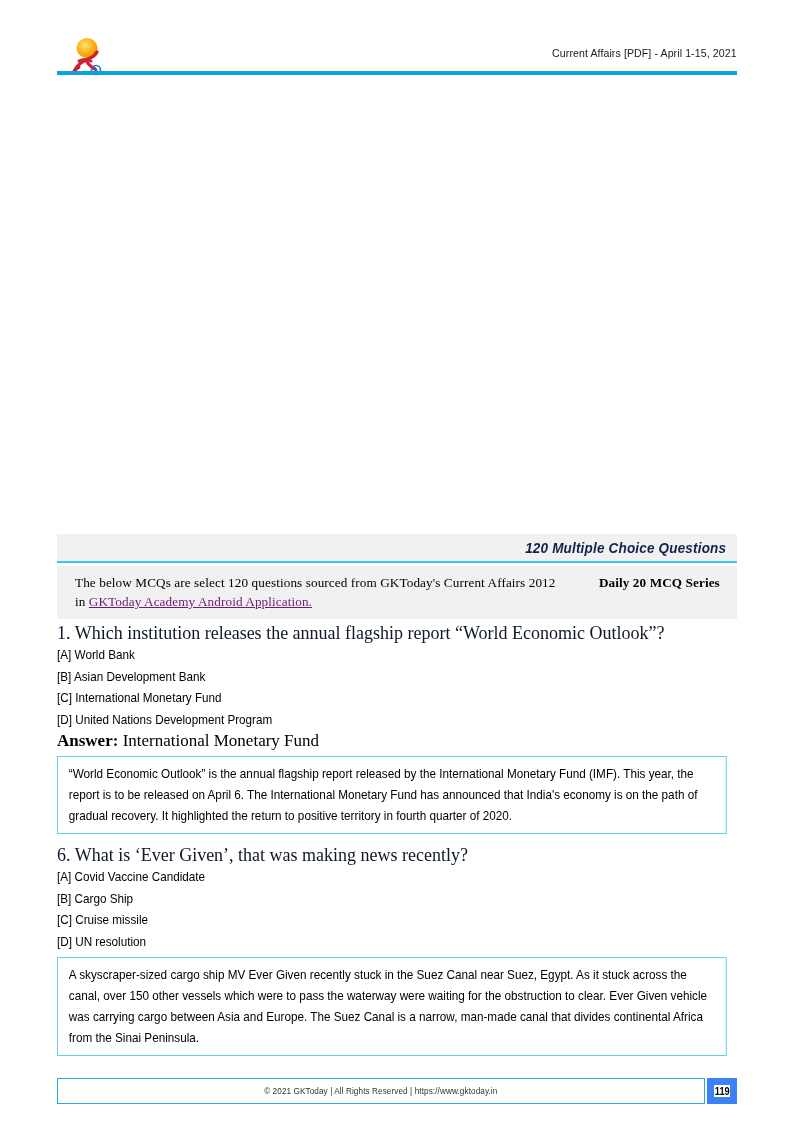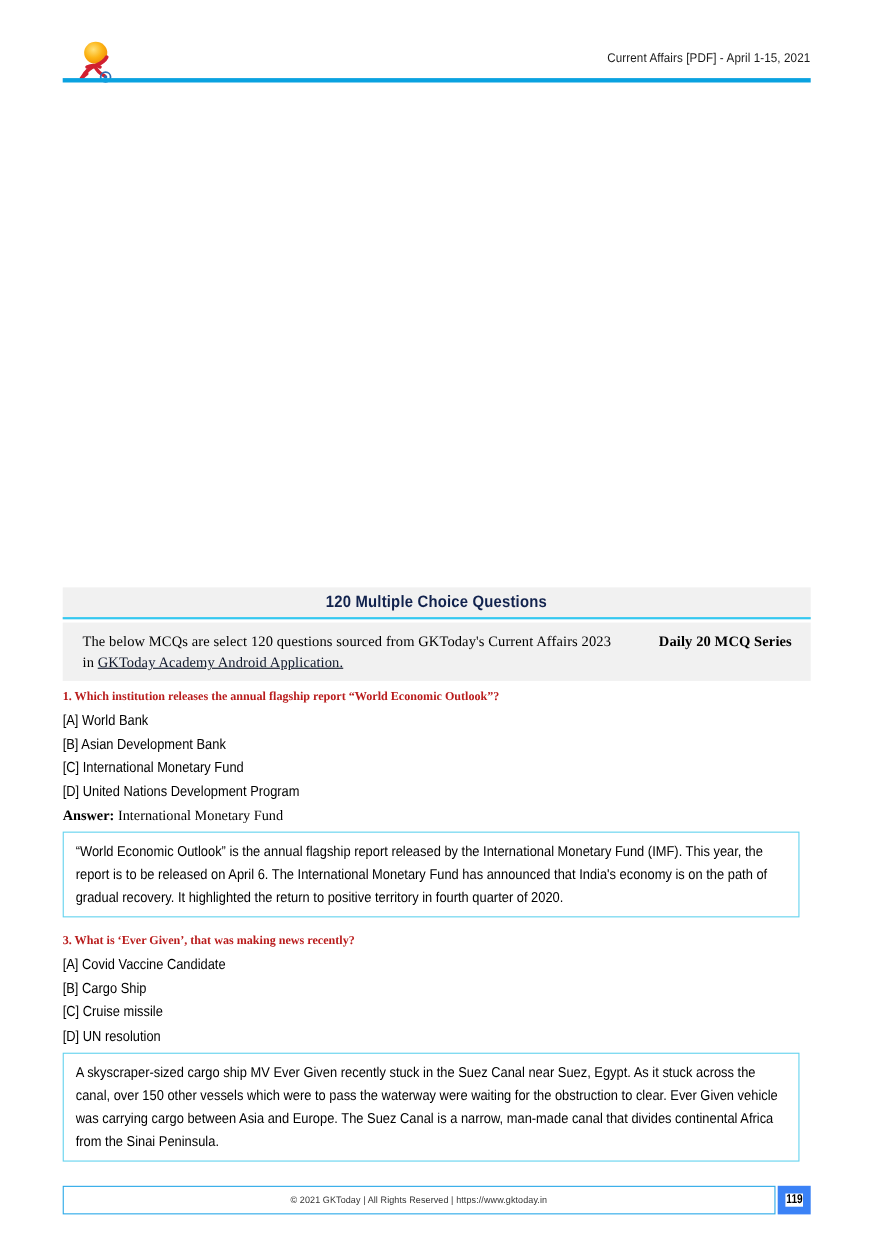--- a/index.html
+++ b/index.html
@@ -65,21 +65,22 @@
     position: absolute;
     left: 57px;
     top: 519px;
     width: 680px;
     height: 29px;
     background: #f1f1f1;
     border-bottom: 2px solid #35c8f0;
     box-sizing: border-box;
     display: flex;
     align-items: center;
-    justify-content: center;
+    justify-content: flex-end;
+    font-style: italic;
   }
   .section-title {
     font-family: "Liberation Sans", sans-serif;
     font-weight: bold;
     font-size: 15px;
     color: #11224d;
     letter-spacing: 0.2px;
     transform: scaleX(0.9);
     transform-origin: center center;
     white-space: nowrap;
@@ -98,51 +99,50 @@
   }
   .intro-text {
     font-family: "Liberation Serif", serif;
     font-size: 13.2px;
     line-height: 19px;
     color: #000;
     letter-spacing: 0.1px;
   }
   .intro-text b { font-weight: bold; margin-left: 40px; }
   .intro-link {
-    color: #0f172a;
+    color: #701a75;
     text-decoration: underline;
   }
 
   
   .qblock { position: absolute; left: 57px; width: 680px; }
   #q1 { top: 608px; }
   #q2 { top: 830px; }
 
   .q-stem {
     font-family: "Liberation Serif", serif;
-    font-size: 11px;
+    font-size: 18px;
     line-height: 20px;
-    color: #b91c1c;
+    color: #0f172a;
     margin: 0 0 1px 0;
     white-space: nowrap;
-    font-weight: bold;
   }
   .q-option {
     font-family: "Liberation Sans", sans-serif;
     font-size: 13.3px;
     line-height: 21.5px;
     color: #000;
     margin: 0;
     transform: scaleX(0.88);
     transform-origin: left center;
     white-space: nowrap;
   }
   .q-answer-line {
     font-family: "Liberation Serif", serif;
-    font-size: 13px;
+    font-size: 17px;
     line-height: 20px;
     margin: 1px 0 0 0;
     white-space: nowrap;
   }
   .q-answer-label { font-weight: bold; }
   .q-answer-value { font-weight: normal; }
 
   .explanation {
     margin-top: 5px;
     border: 1px solid #62d2ee;
@@ -239,38 +239,38 @@
     <div class="header-title">Current Affairs [PDF] - April 1-15, 2021</div>
   </div>
   <div class="header-rule"></div>
 
   <div class="section-title-bar">
     <div class="section-title">120 Multiple Choice Questions</div>
   </div>
 
   <div class="intro-box">
     <div class="intro-text">
-      <span>The below MCQs are select 120 questions sourced from GKToday's Current Affairs 2023 </span><b>Daily 20 MCQ Series</b><span> in </span><a class="intro-link" href="#">GKToday Academy Android Application.</a>
+      <span>The below MCQs are select 120 questions sourced from GKToday's Current Affairs 2012 </span><b>Daily 20 MCQ Series</b><span> in </span><a class="intro-link" href="#">GKToday Academy Android Application.</a>
     </div>
   </div>
 
   <div class="qblock" id="q1">
     <p class="q-stem">1. Which institution releases the annual flagship report “World Economic Outlook”?</p>
     <p class="q-option">[A] World Bank</p>
     <p class="q-option">[B] Asian Development Bank</p>
     <p class="q-option">[C] International Monetary Fund</p>
     <p class="q-option">[D] United Nations Development Program</p>
     <p class="q-answer-line"><span class="q-answer-label">Answer:</span><span class="q-answer-value"> International Monetary Fund</span></p>
     <div class="explanation">
       <div class="explanation-inner">“World Economic Outlook” is the annual flagship report released by the International Monetary Fund (IMF). This year, the report is to be released on April 6. The International Monetary Fund has announced that India's economy is on the path of gradual recovery. It highlighted the return to positive territory in fourth quarter of 2020.</div>
     </div>
   </div>
 
   <div class="qblock" id="q2">
-    <p class="q-stem">3. What is ‘Ever Given’, that was making news recently?</p>
+    <p class="q-stem">6. What is ‘Ever Given’, that was making news recently?</p>
     <p class="q-option">[A] Covid Vaccine Candidate</p>
     <p class="q-option">[B] Cargo Ship</p>
     <p class="q-option">[C] Cruise missile</p>
     <p class="q-option">[D] UN resolution</p>
     <div class="explanation">
       <div class="explanation-inner">A skyscraper-sized cargo ship MV Ever Given recently stuck in the Suez Canal near Suez, Egypt. As it stuck across the canal, over 150 other vessels which were to pass the waterway were waiting for the obstruction to clear. Ever Given vehicle was carrying cargo between Asia and Europe. The Suez Canal is a narrow, man-made canal that divides continental Africa from the Sinai Peninsula.</div>
     </div>
   </div>
 
   <div class="page-footer">

